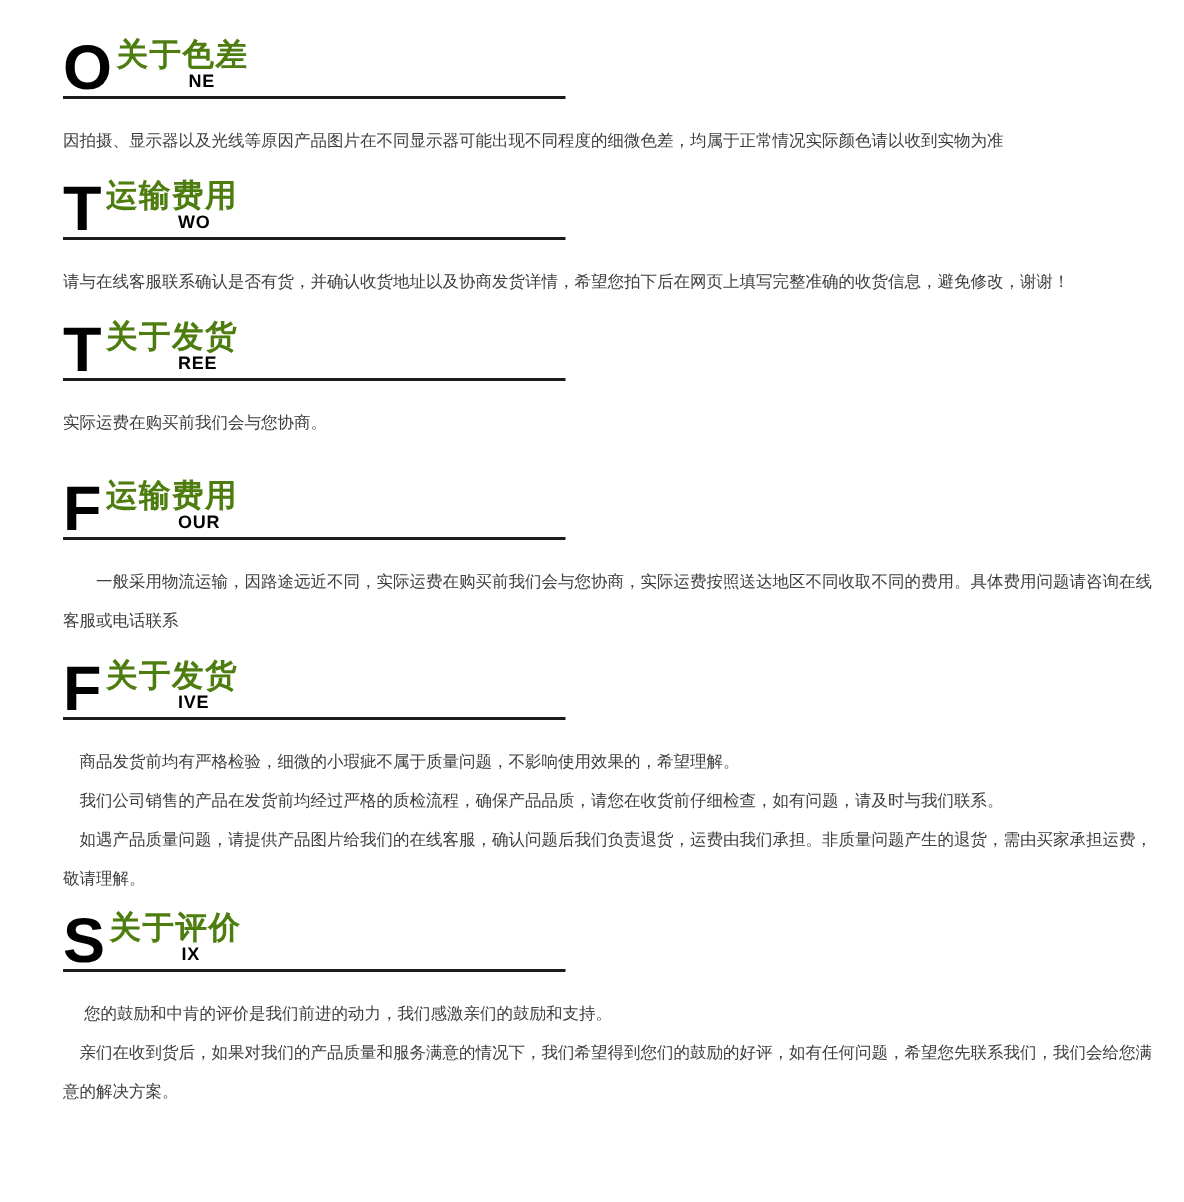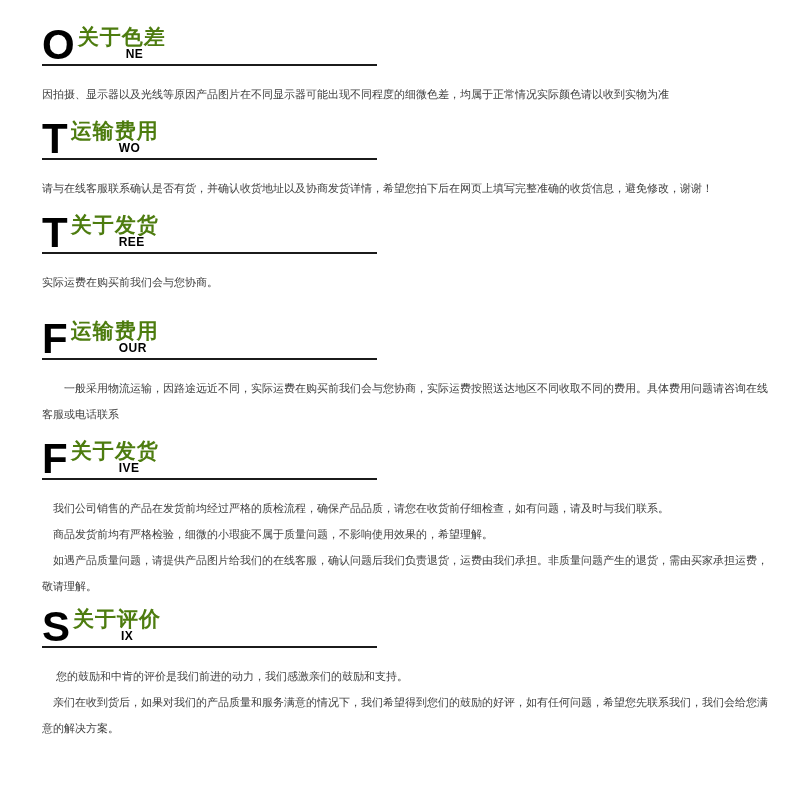--- a/index.html
+++ b/index.html
@@ -139,22 +139,22 @@
   <section class="faq-section s5">
     <header class="sec-head">
       <span class="big-letter">F</span>
       <span class="head-col">
         <span class="cn-title">关于发货</span>
         <span class="letter-rest">IVE</span>
       </span>
     </header>
     <div class="rule"></div>
     <div class="sec-body">
+      <p class="para">　商品发货前均有严格检验，细微的小瑕疵不属于质量问题，不影响使用效果的，希望理解。</p>
       <p class="para">　我们公司销售的产品在发货前均经过严格的质检流程，确保产品品质，请您在收货前仔细检查，如有问题，请及时与我们联系。</p>
-      <p class="para">　商品发货前均有严格检验，细微的小瑕疵不属于质量问题，不影响使用效果的，希望理解。</p>
       <p class="para">　如遇产品质量问题，请提供产品图片给我们的在线客服，确认问题后我们负责退货，运费由我们承担。非质量问题产生的退货，需由买家承担运费，敬请理解。</p>
     </div>
   </section>
 
   <section class="faq-section s6">
     <header class="sec-head">
       <span class="big-letter">S</span>
       <span class="head-col">
         <span class="cn-title">关于评价</span>
         <span class="letter-rest">IX</span>

